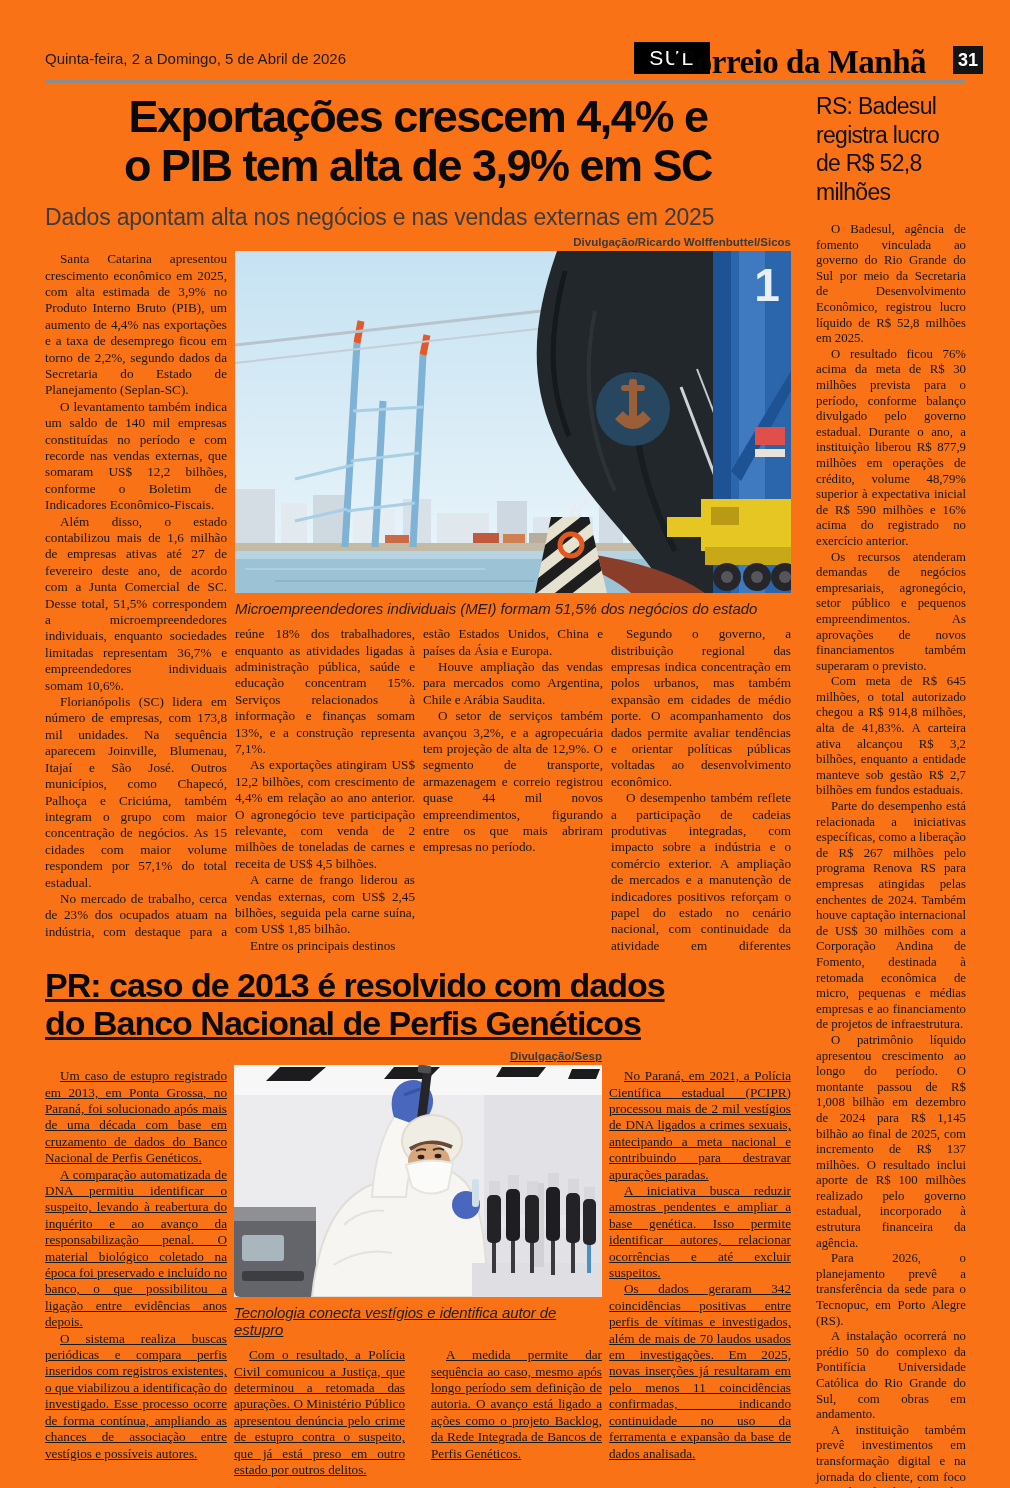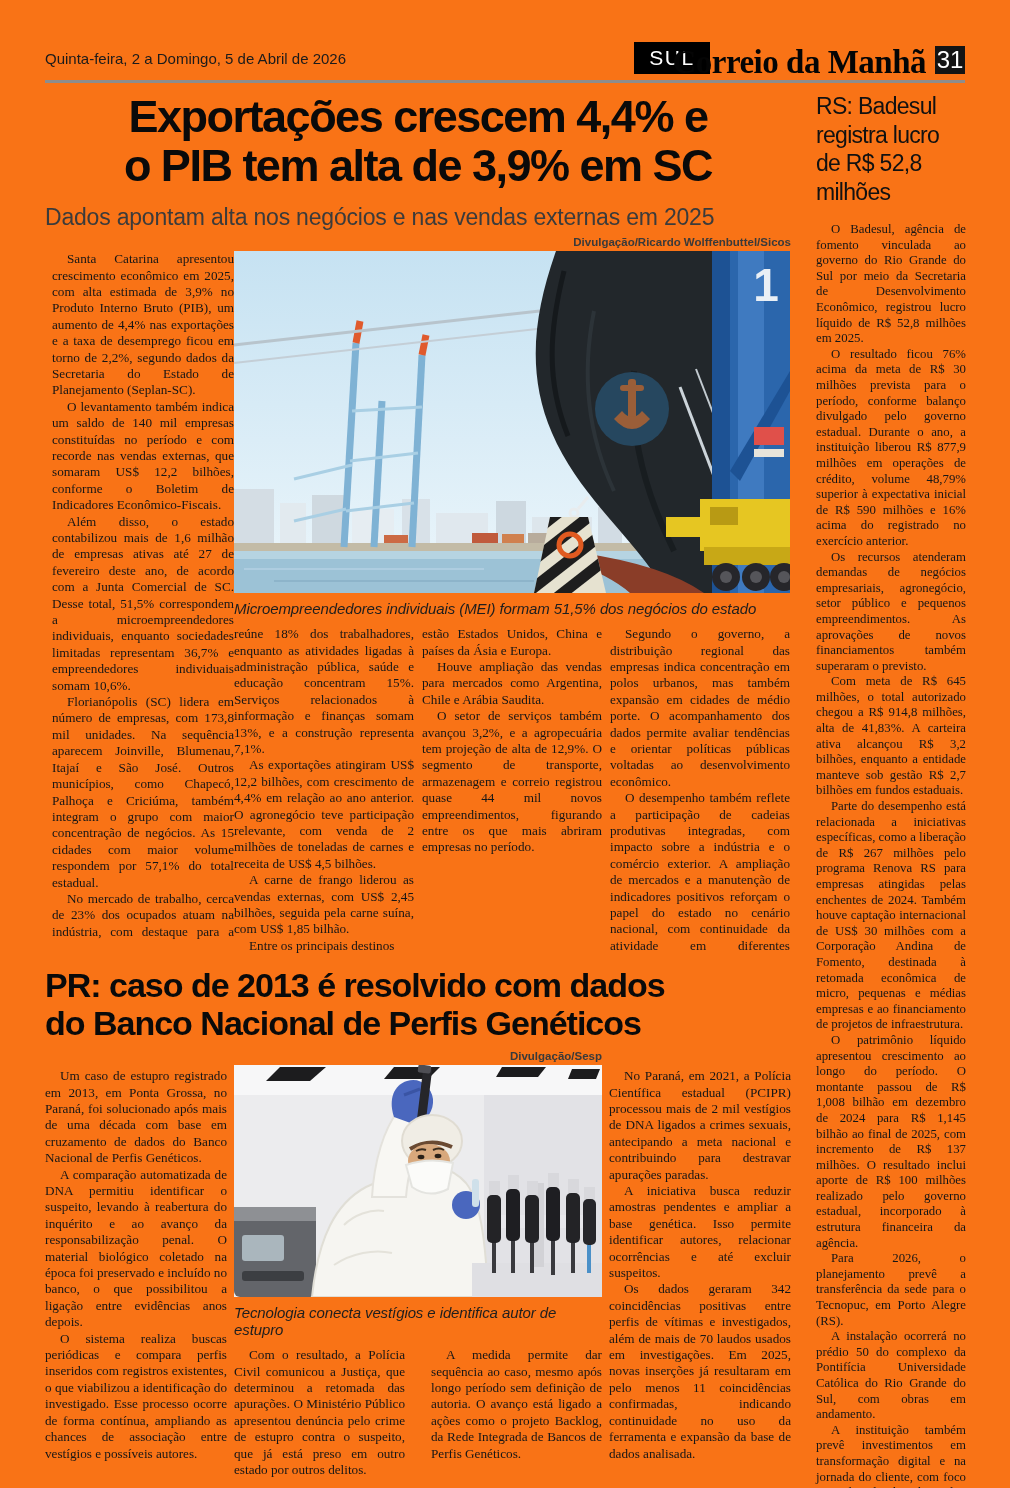--- a/index.html
+++ b/index.html
@@ -9,58 +9,58 @@
   
   .header-date {position:absolute; left:45px; top:50px;
     font-family:"Liberation Sans", sans-serif; font-size:15px; color:#1b1b1b;}
   .sul-badge {position:absolute; left:634px; top:42px; width:76px; height:32px;
     background:#000; color:#fff; font-family:"Liberation Sans", sans-serif;
     font-weight:normal; font-size:21px; letter-spacing:1.5px;
     display:flex; align-items:center; justify-content:center;}
   .masthead {position:absolute; right:84px; top:44px;
     font-family:"Liberation Serif", serif; font-weight:bold; font-size:33px;
     letter-spacing:-0.5px; color:#050505;}
-  .page-number {position:absolute; right:45px; top:46px; width:30px; height:28px;
+  .page-number {position:absolute; right:27px; top:46px; width:30px; height:28px;
     background:#141414; color:#fff; font-family:"Liberation Sans", sans-serif;
-    font-weight:normal; font-size:24px; display:flex; align-items:center; justify-content:center;}
+    font-weight:bold; font-size:18px; display:flex; align-items:center; justify-content:center;}
   .header-rule {position:absolute; left:45px; width:920px; top:80px; height:3px; background:#8d8d8d;}
 
   
   .col {width:182px; font-size:13.2px; line-height:16.4px; text-align:justify; color:#161616;}
   .col p {margin:0; text-indent:15px;}
   .no-indent p:first-child {text-indent:0;}
   .credit {font-family:"Liberation Sans", sans-serif; font-size:11.5px; font-weight:bold;
     color:#3a3a3a; text-align:right;}
   .caption {font-family:"Liberation Sans", sans-serif; font-style:italic; font-size:15px;
     color:#1e1e1e; margin:7px 0 9px 0; letter-spacing:-0.1px;}
 
   
   .article1 {position:absolute; left:45px; top:92px; width:746px;}
   .headline-main {font-family:"Liberation Sans", sans-serif; font-weight:bold;
     font-size:45px; line-height:1.09; letter-spacing:-1.5px; margin:0;
     white-space:pre-line; color:#0a0a0a;text-align:center;}
   .deck {font-family:"Liberation Sans", sans-serif; font-size:23px; color:#3b3b3b;
     margin-top:14px; letter-spacing:-0.2px;}
   .article1 .credit {margin-top:5px;}
-  .a1-body {display:flex; margin-top:3px;margin-left:7px;}
+  .a1-body {display:flex; gap:8px; margin-top:3px;}
   .a1-col1 {height:690px; overflow:hidden;}
   .a1-right {width:556px;}
   .photo {display:block; background:#dce8f0;}
   .a1-cols {display:flex; gap:8px;}
   .a1-cols .col {height:330px; overflow:hidden;}
 
   
   .sidebar {position:absolute; left:816px; top:92px; width:150px;}
   .sidebar-headline {font-family:"Liberation Sans", sans-serif; font-weight:500;
     font-size:23px; line-height:1.24; letter-spacing:-0.7px; margin:0 0 16px 0;
     color:#111; white-space:pre-line;}
   .sidebar .col {width:150px; font-size:12.8px; line-height:15.6px;}
 
   
-  .article2 {position:absolute; left:45px; top:966px; width:746px;}
+  .article2 {position:absolute; left:45px; top:966px; width:746px;text-decoration:underline;}
   .headline-second {font-family:"Liberation Sans", sans-serif; font-weight:bold;
     font-size:34px; line-height:1.12; letter-spacing:-1px; margin:0;
     white-space:pre-line; color:#0a0a0a;}
   .a2-body {display:flex; gap:7px; margin-top:8px;}
   .a2-side {padding-top:18px; height:420px; overflow:hidden;}
   .a2-mid {width:368px;}
   .a2-mid .credit {margin-bottom:3px;}
   .a2-cols {display:flex; gap:26px;}
   .a2-cols .col {width:180px; height:142px; overflow:hidden;}
 </style>

